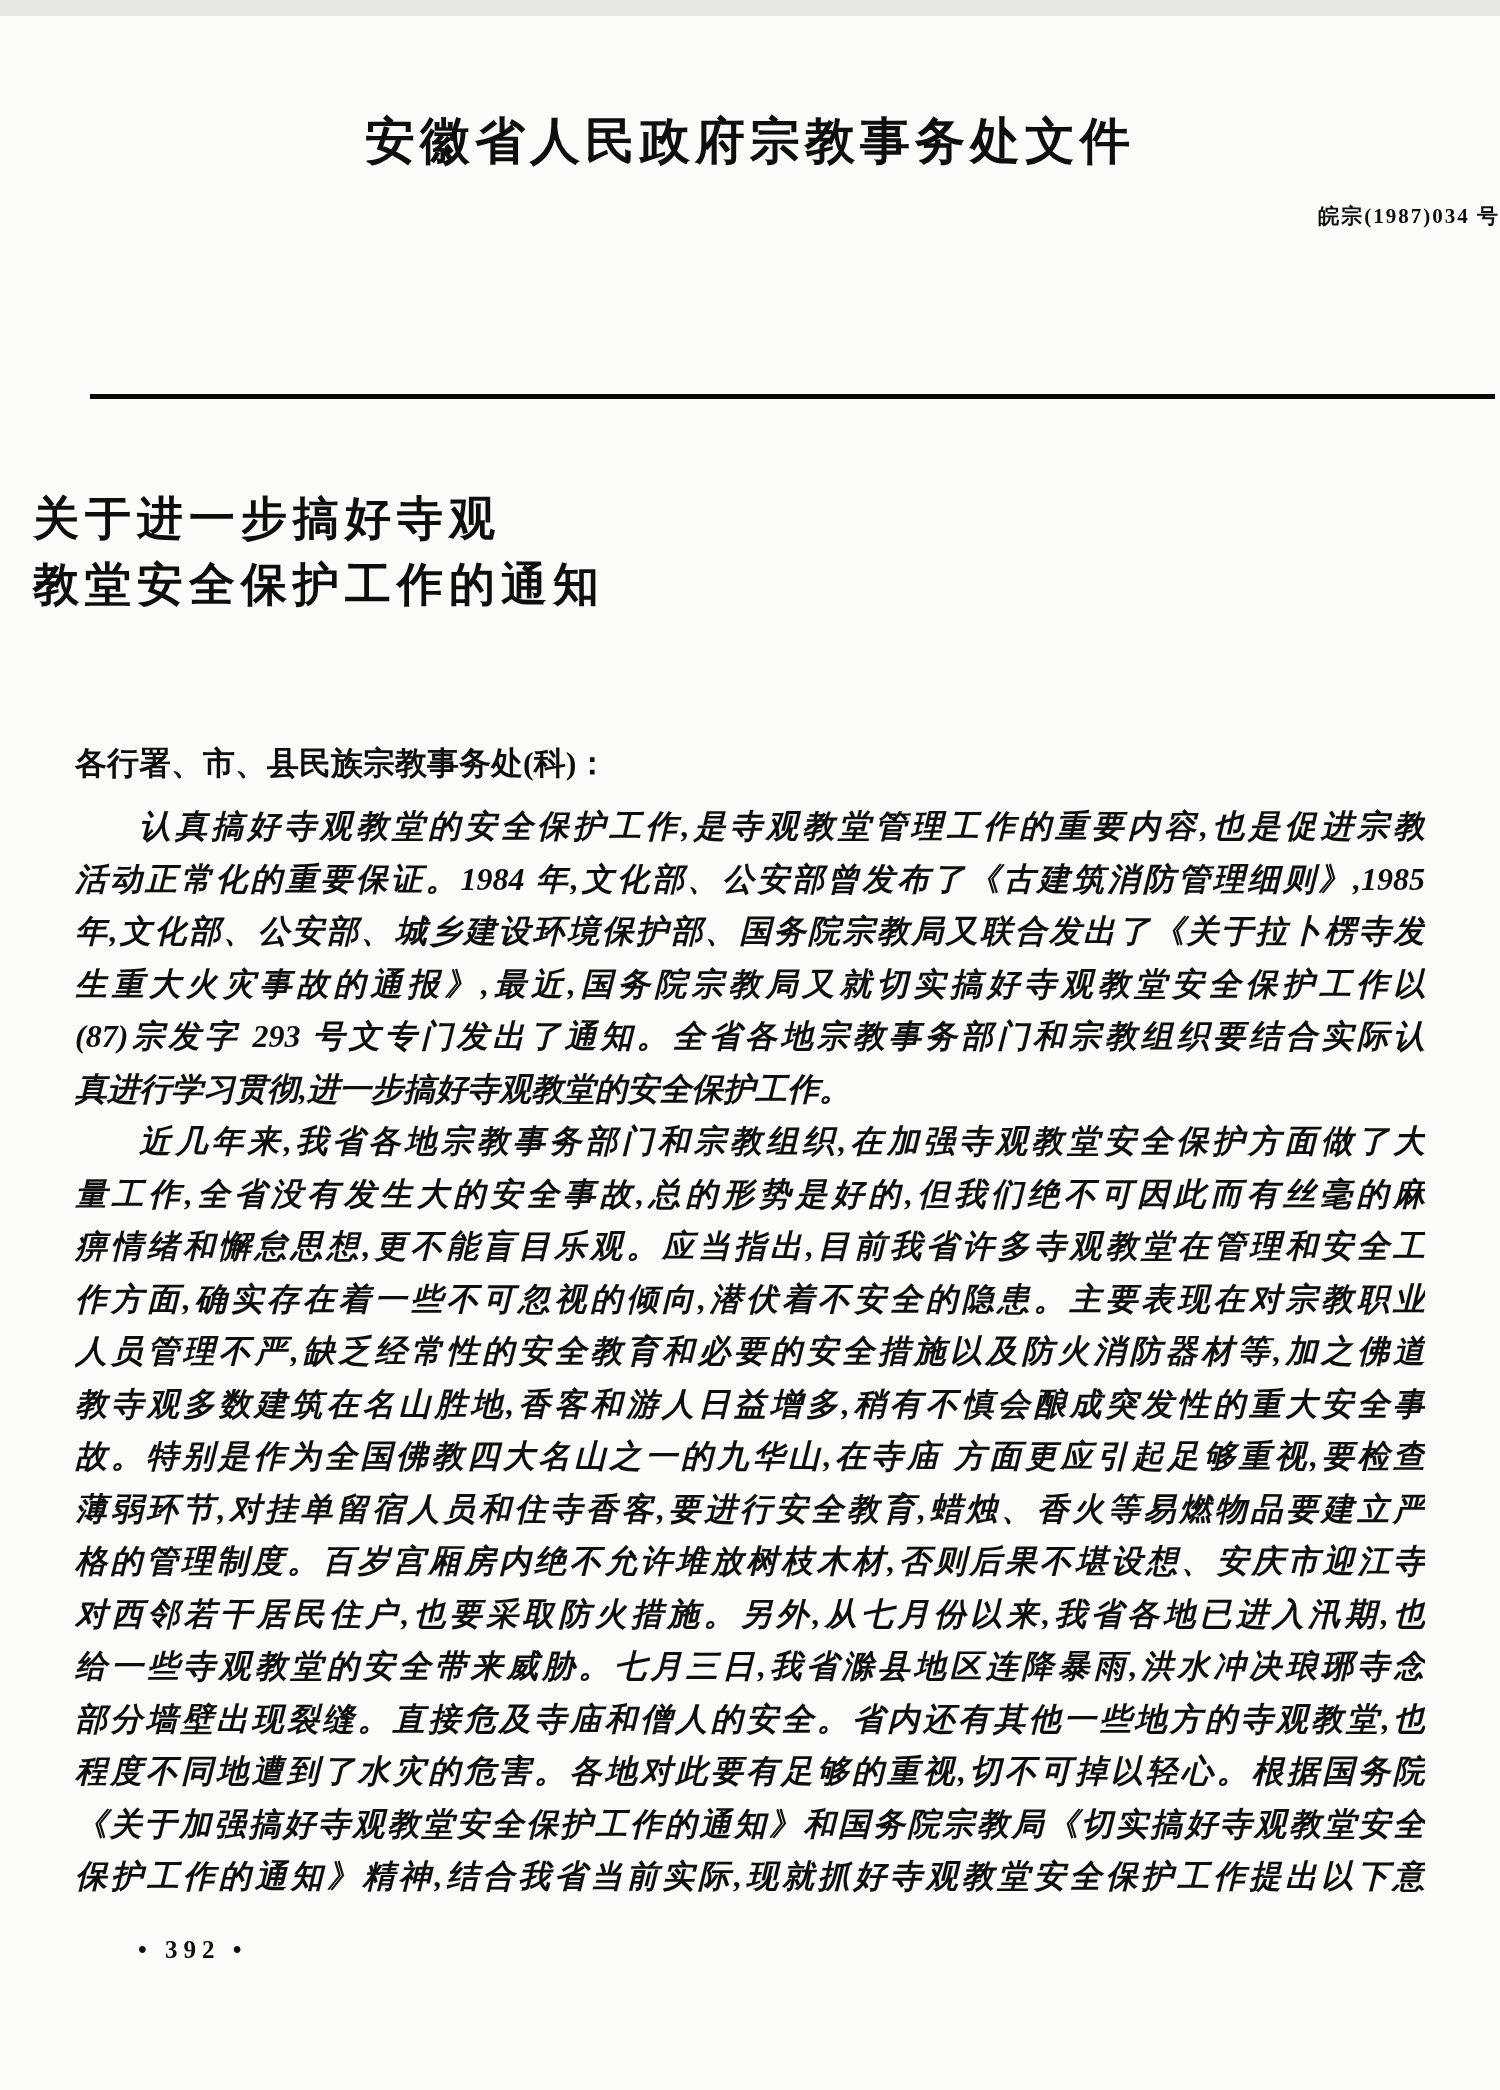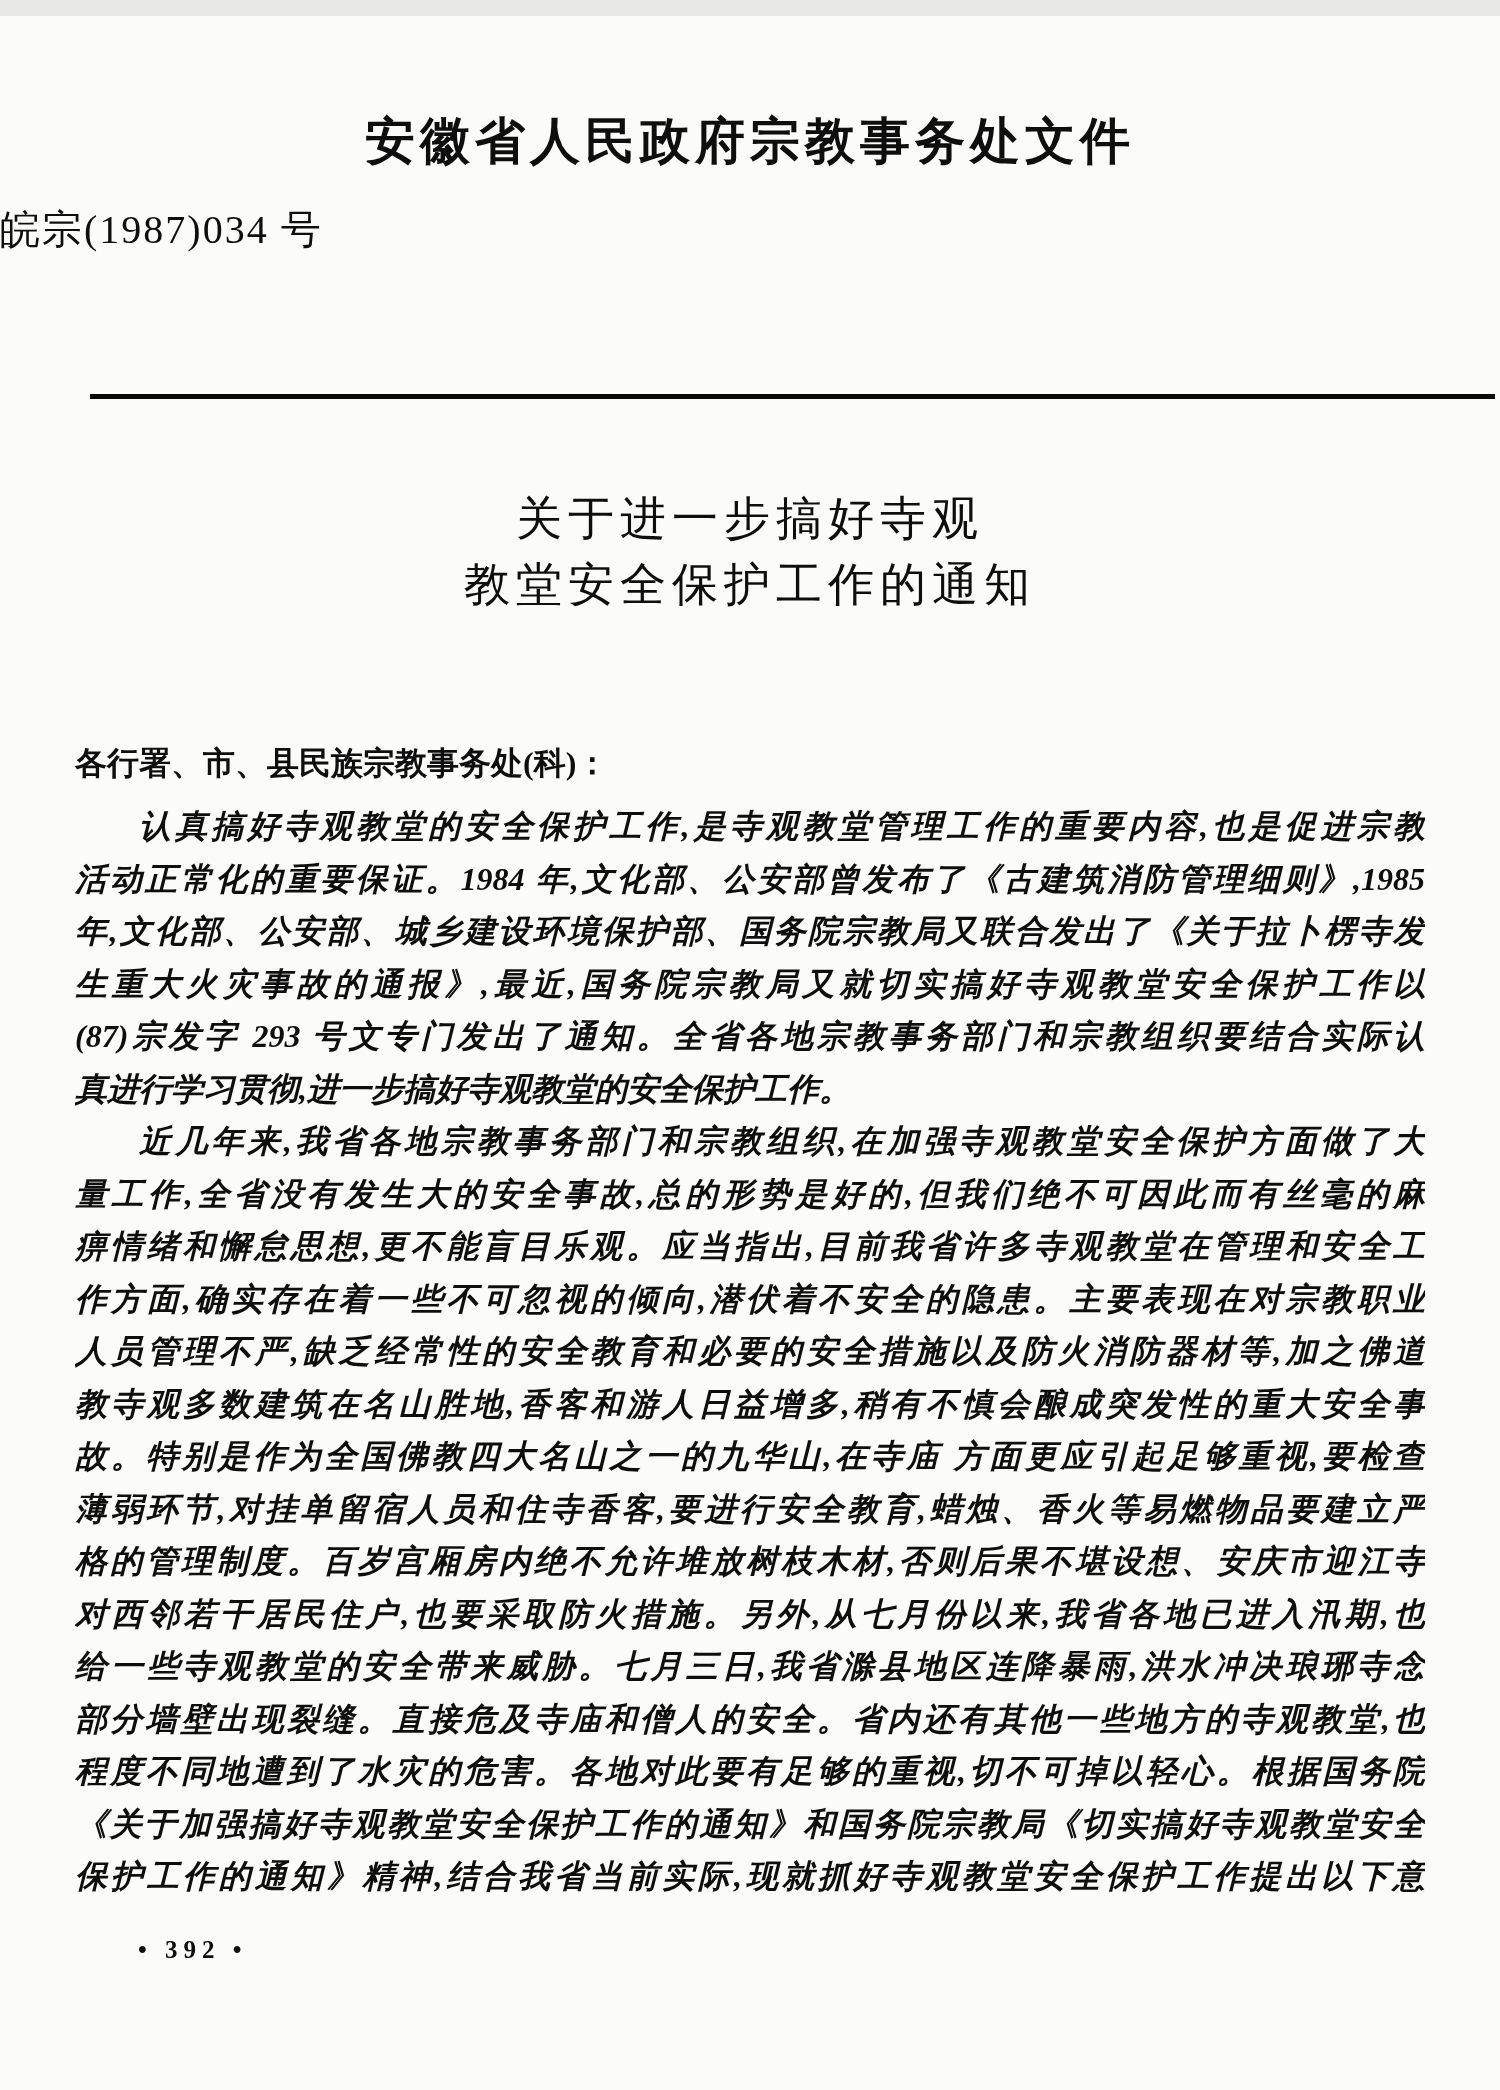--- a/index.html
+++ b/index.html
@@ -26,45 +26,46 @@
     font-size: 50px;
     font-weight: 700;
     letter-spacing: 5px;
     white-space: nowrap;
   }
   .doc-number {
     position: absolute;
     top: 186px;
     left: 0;
     right: 0;
-    text-align: left;
-    font-size: 40px;
-    font-weight: 400;
+    text-align: right;
+    font-size: 21px;
+    font-weight: 700;
     letter-spacing: 2px;
     white-space: nowrap;
   }
   .divider {
     position: absolute;
     top: 378px;
     left: 90px;
     width: 1405px;
     height: 5px;
     background: #0a0a0a;
   }
   .main-title {
     position: absolute;
     top: 470px;
     left: 0;
     right: 0;
-    text-align: center;
+    text-align: left;
     font-size: 46px;
-    font-weight: 400;
+    font-weight: 700;
     line-height: 66px;
     letter-spacing: 6px;
     white-space: nowrap;
+    padding-left: 33px;
   }
   .salutation {
     position: absolute;
     top: 726px;
     left: 75px;
     width: 1350px;
     font-size: 32px;
     font-weight: 600;
     white-space: nowrap;
   }

